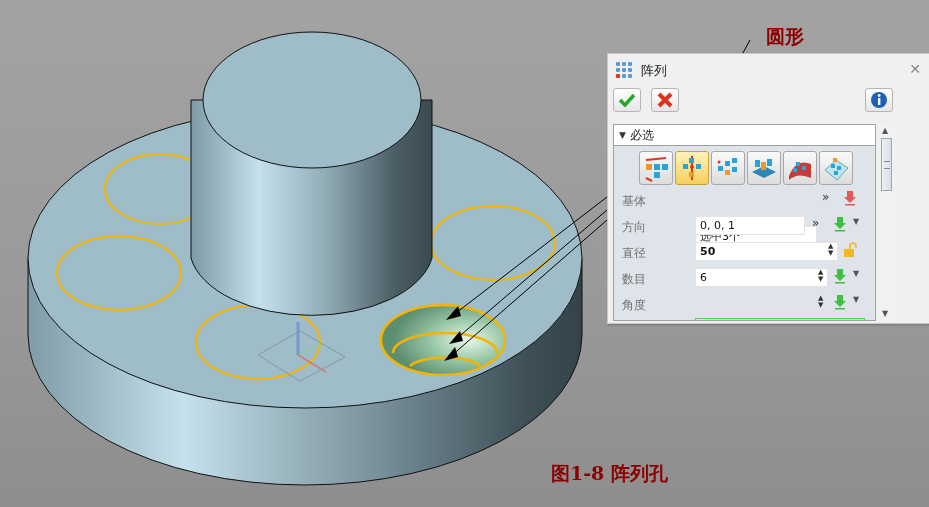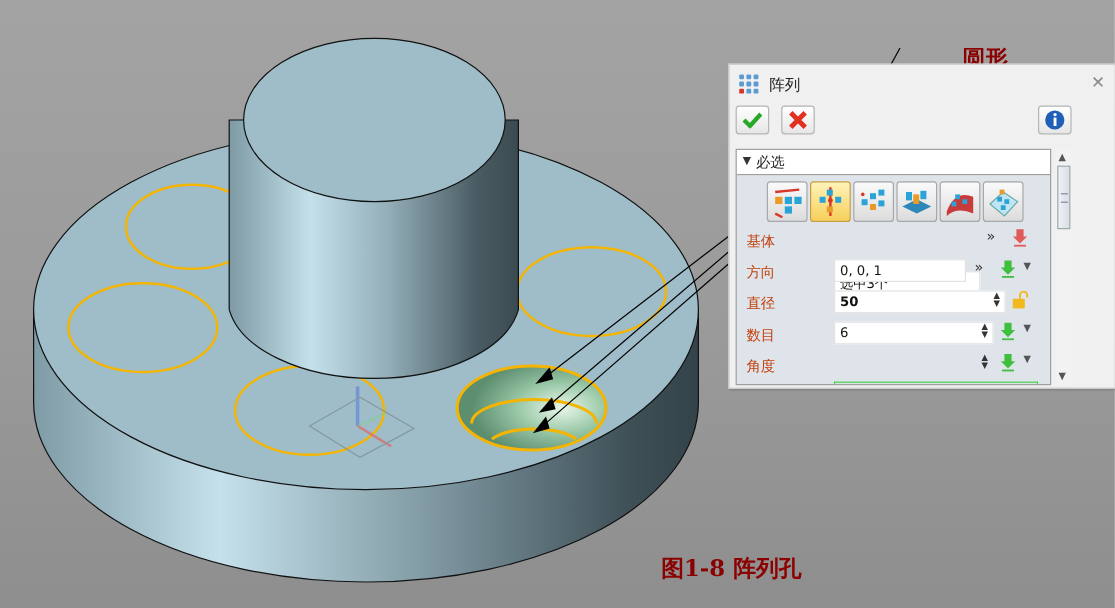--- a/index.html
+++ b/index.html
@@ -2,21 +2,21 @@
 <html><head>
 <meta charset="utf-8">
 <style>
   html,body{margin:0;padding:0;}
   body{width:929px;height:507px;position:relative;overflow:hidden;
        background:linear-gradient(180deg,#a3a3a3 0%,#9a9a9a 55%,#8e8e8e 100%);
        font-family:"DejaVu Sans","Liberation Sans",sans-serif;}
   .viewport{position:absolute;left:0;top:0;width:929px;height:507px;}
   .viewport svg{position:absolute;left:0;top:0;}
   .callout{position:absolute;color:#8b0000;font-family:"DejaVu Serif","Liberation Serif",serif;font-weight:bold;}
-  .callout.shape{left:766px;top:36px;font-size:19px;margin-left:36px;}
+  .callout.shape{left:766px;top:24px;font-size:19px;}
   .callout.caption{left:551px;top:461px;font-size:19px;}
 
   .panel{position:absolute;left:607px;top:53px;width:324px;height:271px;background:#f0f0f0;
          border:1px solid #c8c8c8;box-shadow:1px 1px 2px rgba(0,0,0,.25);box-sizing:border-box;}
   .panel-head{position:absolute;left:0;top:0;right:0;height:32px;}
   .panel-icon{position:absolute;left:8px;top:8px;width:16px;height:16px;display:grid;grid-template-columns:repeat(3,4px);gap:2px;}
   .panel-icon i{width:4px;height:4px;background:#5b9bd5;border-radius:1px;display:block;}
   .panel-icon i.r{background:#d9362b;}
   .panel-title{position:absolute;left:33px;top:8px;font-size:13px;color:#222;}
   .panel-close{position:absolute;right:9px;top:7px;font-size:14px;color:#888;cursor:pointer;}
@@ -26,21 +26,21 @@
   .btn.cancel{left:43px;}
   .btn.info{left:257px;}
   .section{position:absolute;left:5px;top:70px;width:263px;height:197px;border:1px solid #a0a0a0;background:#dfe3ea;box-sizing:border-box;overflow:hidden;}
   .section-head{height:20px;background:#fff;border-bottom:1px solid #a0a0a0;display:flex;align-items:center;font-size:12px;color:#222;}
   .section-head .tri{font-size:9px;margin:0 4px 0 5px;color:#333;}
   .modes{display:flex;gap:2px;margin:5px 0 0 25px;}
   .mode{width:34px;height:34px;border:1px solid #a8a8a8;border-radius:3px;background:linear-gradient(#fafafa,#dcdcdc);box-sizing:border-box;cursor:pointer;position:relative;}
   .mode.active{background:linear-gradient(#fff3b8,#f6cf5a);border-color:#c9a13a;}
   .mode svg{position:absolute;left:2px;top:2px;}
   .row{position:relative;height:26px;}
-  .row .lbl{position:absolute;left:8px;top:6px;font-size:12px;color:#c2410c;}
+  .row .lbl{position:absolute;left:8px;top:6px;font-size:12px;color:#737373;}
   .row .field{position:absolute;left:81px;top:3px;height:19px;background:#fff;border:1px solid #e3e3e3;box-sizing:border-box;font-size:11px;color:#111;padding:2px 4px;font-family:"DejaVu Sans",sans-serif;}
   .row .spin{position:absolute;top:4px;font-size:7px;line-height:7px;color:#333;}
   .row .dbl{position:absolute;top:3px;font-size:12px;color:#333;}
   .row .pick{position:absolute;top:3px;width:16px;height:16px;}
   .row .drop{position:absolute;top:4px;font-size:8px;color:#555;}
   .greenline{position:absolute;left:81px;top:193px;width:170px;height:3px;border:1px solid #4ad34a;border-bottom:none;box-sizing:border-box;}
   .scroll{position:absolute;left:272px;top:70px;width:14px;height:197px;background:#f2f2f2;}
   .scroll .up,.scroll .down{position:absolute;left:2px;font-size:8px;color:#555;}
   .scroll .up{top:2px;} .scroll .down{bottom:3px;}
   .scroll .thumb{position:absolute;left:1px;top:14px;width:11px;height:53px;border:1px solid #9aa;background:linear-gradient(90deg,#eef1f5,#d9dee6);box-sizing:border-box;}

